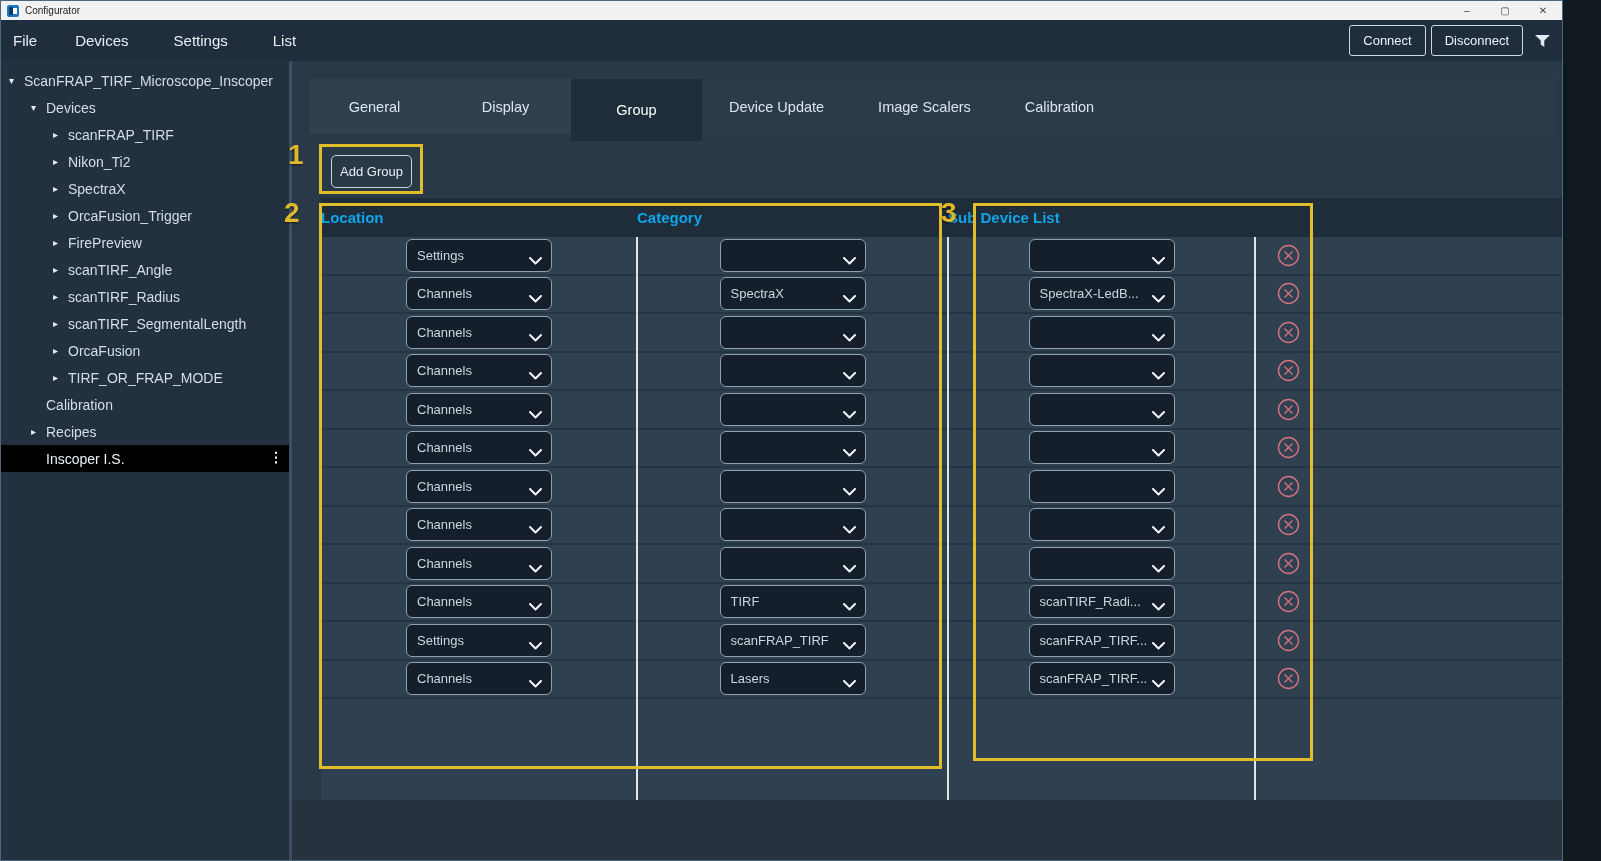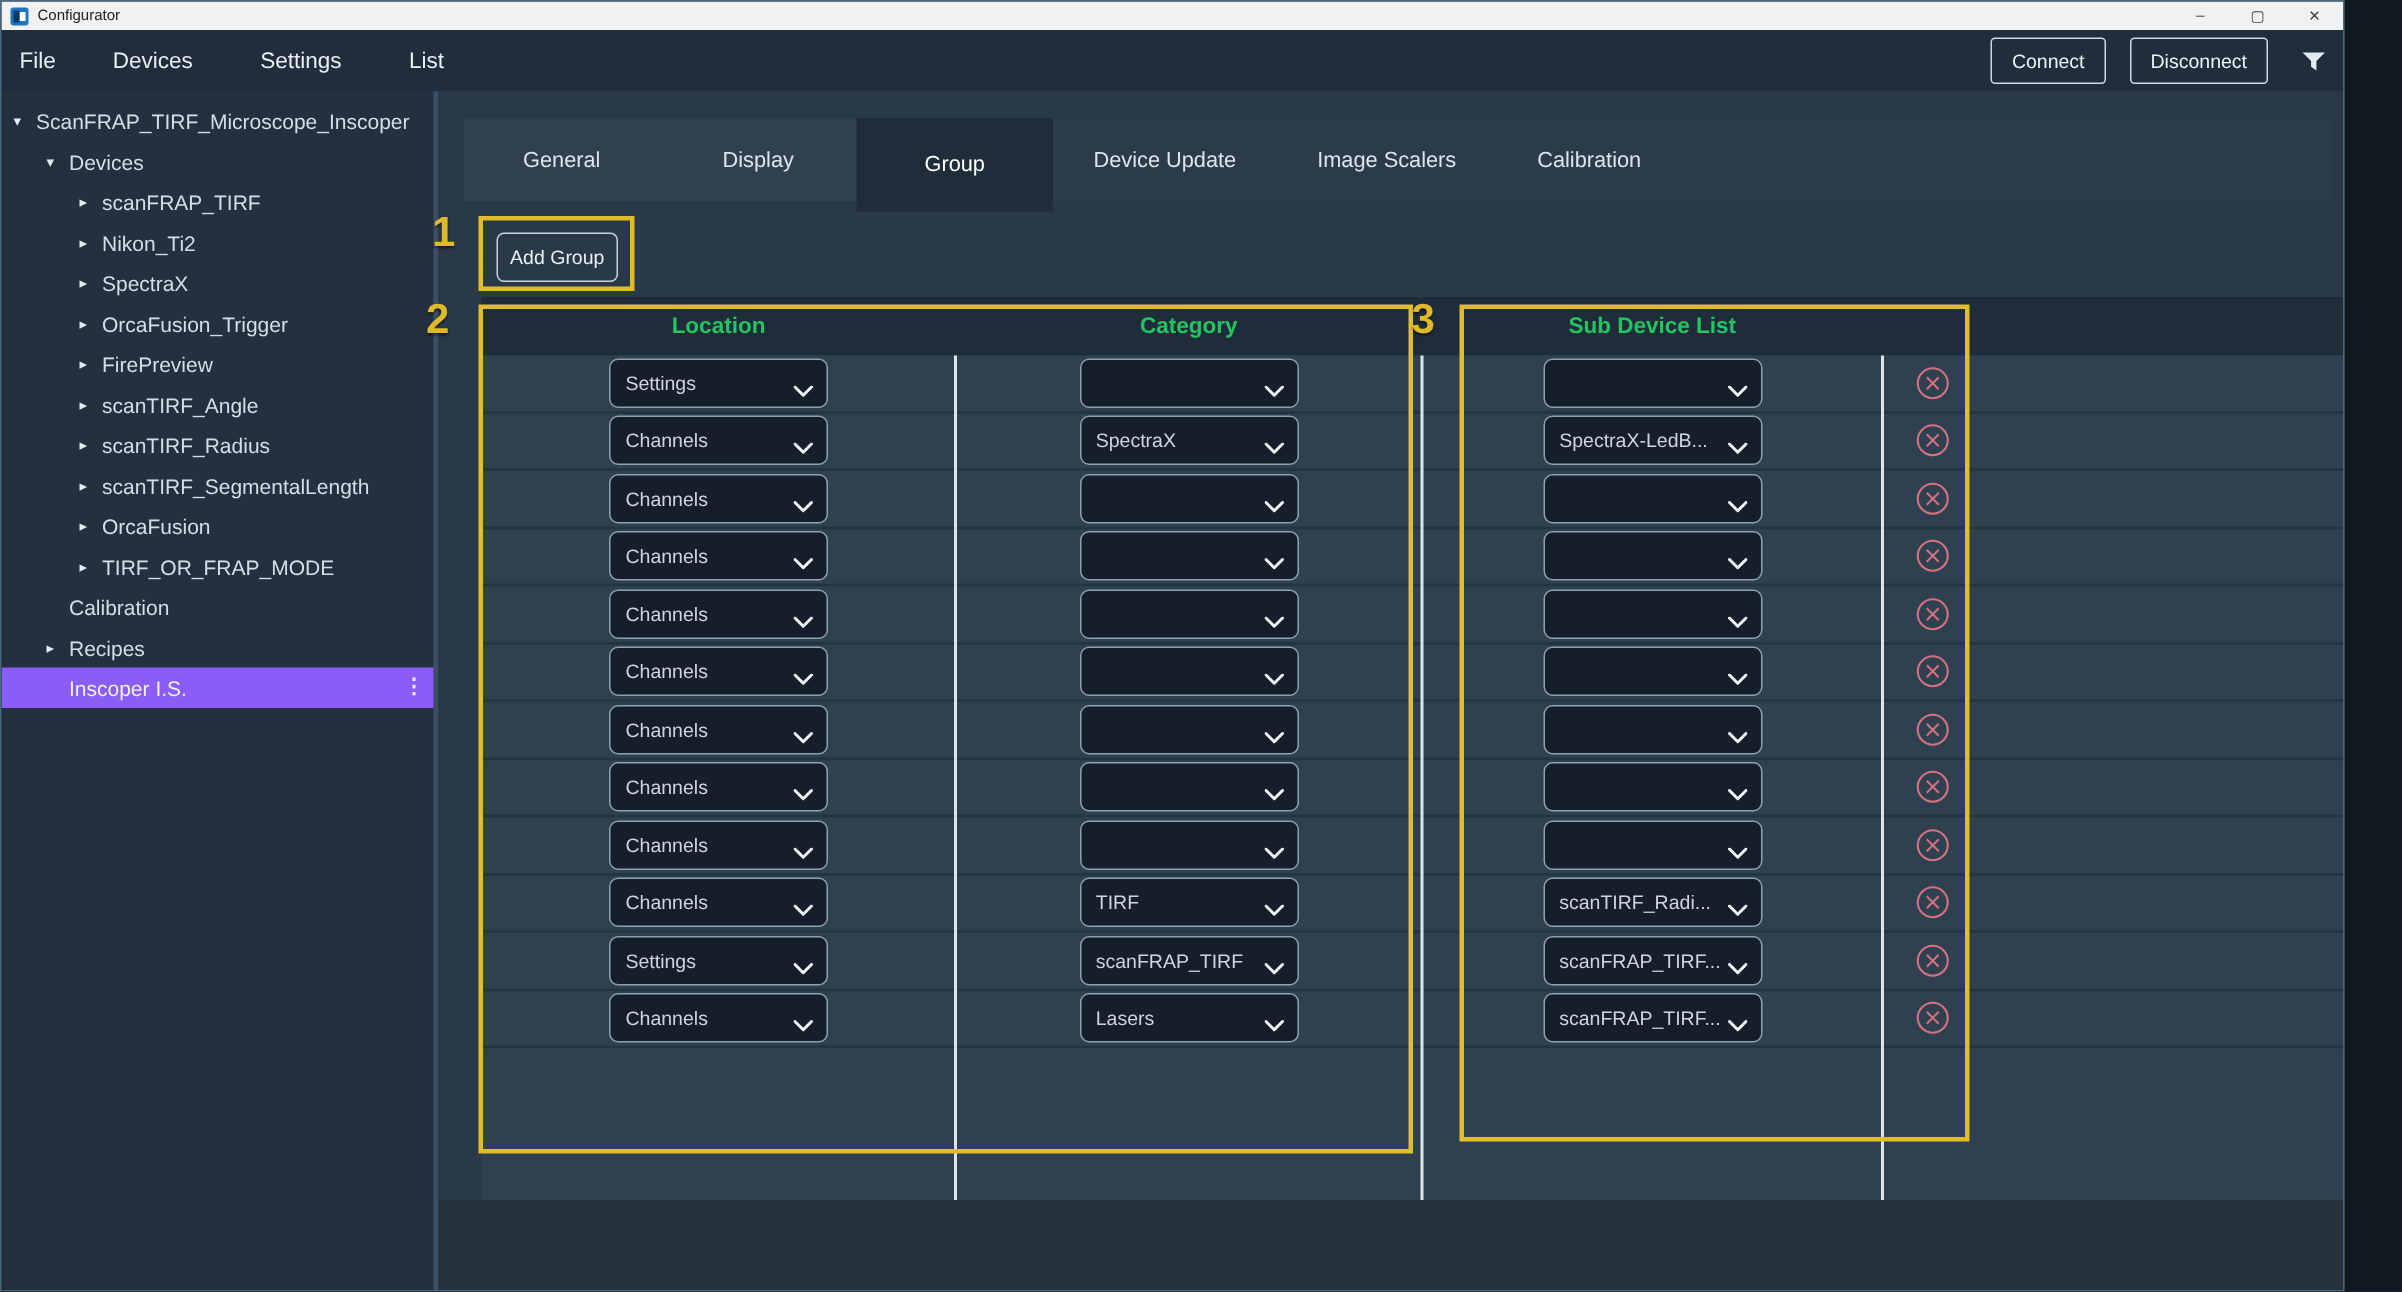--- a/index.html
+++ b/index.html
@@ -11,36 +11,36 @@
   .app-icon{width:12px;height:12px;margin-left:6px;border-radius:2px;background:#1b76c4;position:relative;flex:0 0 auto;}
   .app-icon::after{content:"";position:absolute;left:2px;top:2px;width:4px;height:8px;background:#0b3a66;}
   .app-icon::before{content:"";position:absolute;right:2px;top:3px;width:4px;height:6px;background:#fff;}
   .titlebar-text{font-size:10px;color:#222;margin-left:6px;flex:1 1 auto;}
   .win-btn{width:38px;height:19px;display:flex;align-items:center;justify-content:center;font-size:10px;color:#444;}
 
   
   .menubar{height:41px;background:#1f2d3d;display:flex;align-items:center;padding-left:12px;}
   .menu-item{color:#e9eef3;font-size:15px;margin-right:45px;}
   .menu-item:first-child{margin-right:38px;}
-  .menubar-right{margin-left:auto;display:flex;align-items:center;gap:16px;margin-right:10px;}
+  .menubar-right{margin-left:auto;display:flex;align-items:center;gap:5px;margin-right:10px;}
   .conn-btn{height:31px;padding:0 13px;border:1px solid #cfd8e0;border-radius:3px;background:transparent;color:#eef3f7;font-size:13px;display:flex;align-items:center;}
   .filter-wrap{width:20px;height:20px;display:flex;align-items:center;justify-content:center;margin-left:4px;}
 
   
   .body-row{display:flex;height:801px;}
   .sidebar{width:288px;background:#22303f;padding-top:6px;flex:0 0 auto;}
   .side-divider{width:3px;background:#3b5064;flex:0 0 auto;}
   .main{flex:1 1 auto;position:relative;background:#2a3948;display:flex;flex-direction:column;}
 
   
   .tree-item{height:27px;display:flex;align-items:center;color:#d5dee6;font-size:14px;position:relative;white-space:nowrap;}
   .tree-item.lvl0{padding-left:8px;}
   .tree-item.lvl1{padding-left:30px;}
   .tree-item.lvl2{padding-left:52px;}
-  .tree-item.selected{background:#8b5cf6;color:#eaf1f7;}
+  .tree-item.selected{background:#000000;color:#eaf1f7;}
   .tree-arrow{width:15px;font-size:10px;color:#e4ebf2;flex:0 0 auto;}
   .kebab{position:absolute;right:6px;top:4px;color:#e8eef4;font-size:14px;font-weight:bold;letter-spacing:0;}
 
   
   .tabbar{margin:18px 13px 0 17px;height:55px;background:#2c3b4a;display:flex;align-items:flex-start;overflow:visible;position:relative;z-index:2;}
   .tab{height:55px;display:flex;align-items:center;justify-content:center;color:#dce5ed;font-size:14.5px;white-space:nowrap;text-align:right;}
   .tab.block{background:#30404f;width:131px;}
   .tab.fixed{width:131px;}
   .tab.pad{padding:0 27px;}
   .tab.active{background:#1f2d3b;height:62px;color:#fff;}
@@ -49,21 +49,21 @@
   .addgroup-zone{height:64px;position:relative;}
   .ann{position:absolute;font-size:28px;font-weight:700;color:#dfb92a;text-shadow:0 1px 2px rgba(0,0,0,.55);z-index:10;line-height:1;}
   .ann-1{left:-4px;top:7px;}
   .ybox{position:absolute;border:3px solid #e2bd2a;z-index:9;pointer-events:none;padding-left:12px;}
   .box1{left:27px;top:10px;width:104px;height:50px;pointer-events:auto;}
   .add-group-btn{position:absolute;left:9px;top:8px;width:81px;height:33px;border:1px solid #c9d3db;border-radius:5px;background:transparent;color:#e9eff5;font-size:13px;display:flex;align-items:center;justify-content:center;}
 
   
   .table-wrap{margin-left:29px;width:1246px;position:relative;flex:0 0 auto;}
   .thead{display:grid;grid-template-columns:316px 311px 307px 312px;height:39px;background:#1f2d3b;align-items:center;}
-  .th{color:#22c55e;font-size:15px;font-weight:700;text-align:center;}
+  .th{color:#0ea5e9;font-size:15px;font-weight:700;}
   .tbody{position:relative;}
   .trow{display:grid;grid-template-columns:316px 311px 307px 312px;height:38.5px;border-bottom:2px solid #253442;background:#2f4050;align-items:center;justify-items:center;}
   .filler{height:101px;background:#2f4050;}
   .vline{position:absolute;top:0;bottom:0;width:2px;background:#eef2f5;opacity:.92;}
   .vl1{left:315px;} .vl2{left:626px;} .vl3{left:933px;}
 
   .dd{position:relative;width:146px;height:33px;background:#141f2b;border:1px solid #8fa0af;border-radius:6px;display:flex;align-items:center;padding-left:10px;color:#ccd6de;font-size:13px;white-space:nowrap;overflow:hidden;}
   .dd .chev{position:absolute;right:9px;top:13px;}
 
   .del-cell{justify-self:start;margin-left:22px;display:flex;align-items:center;}

